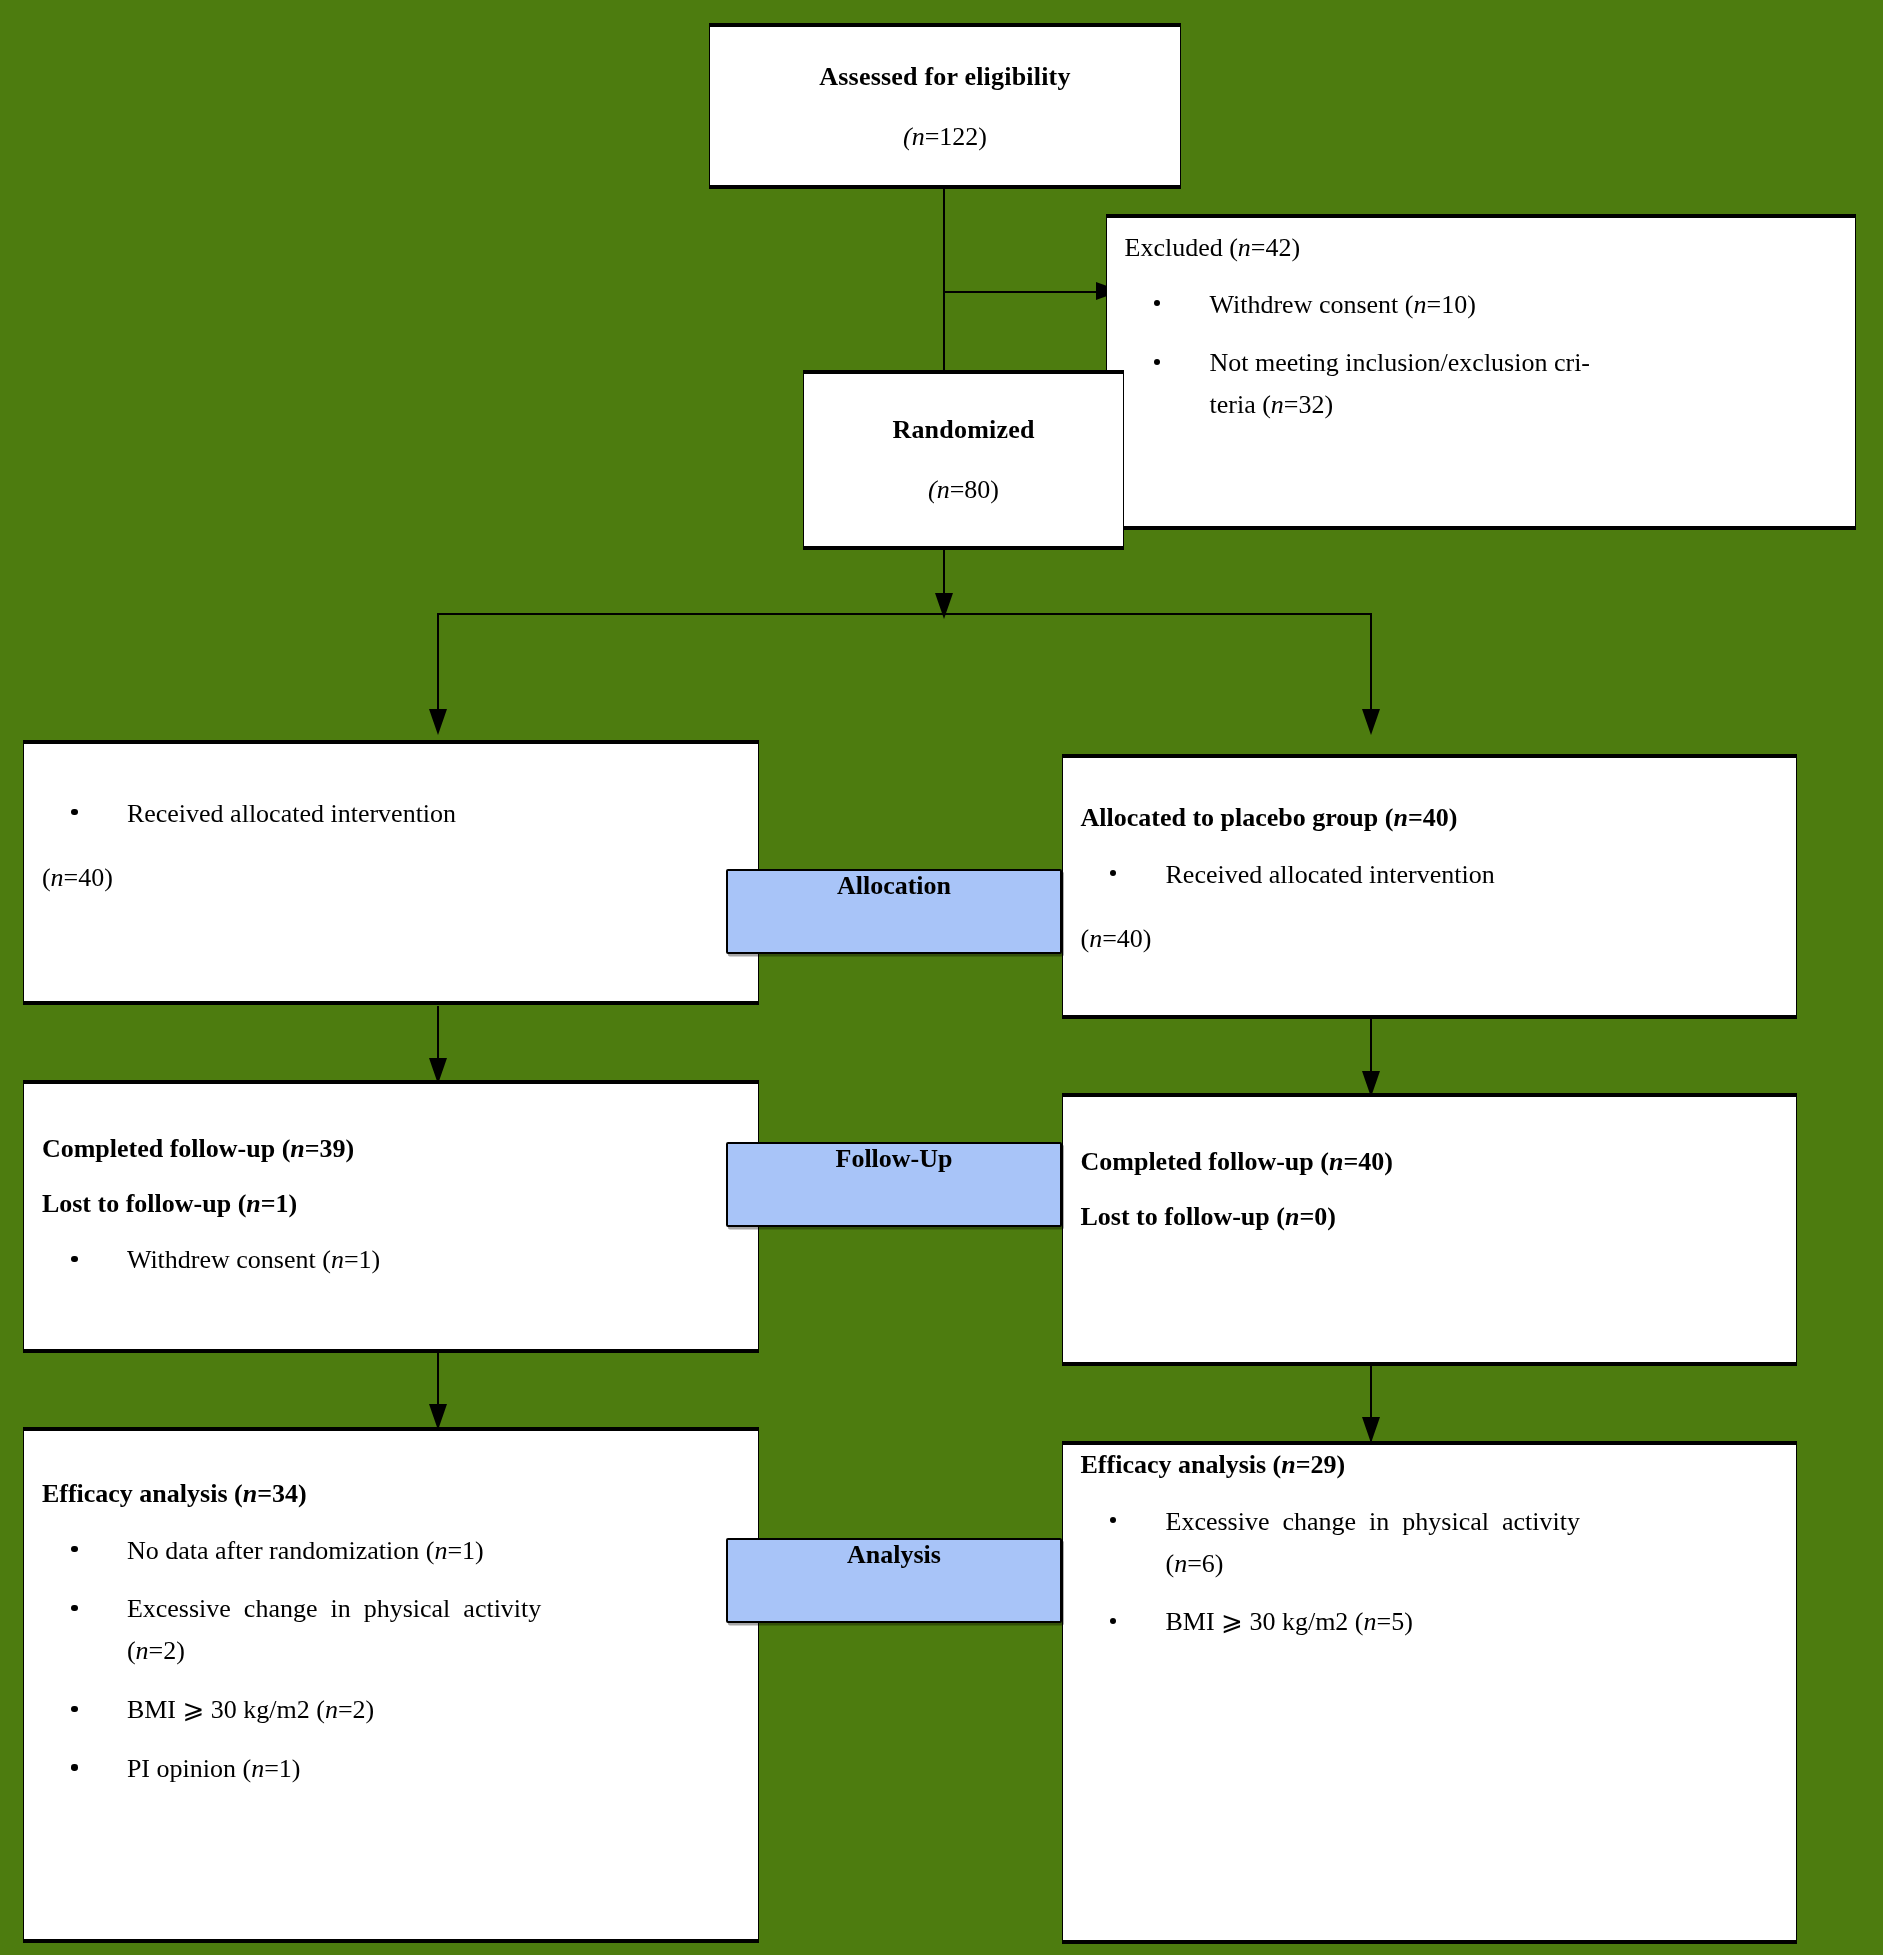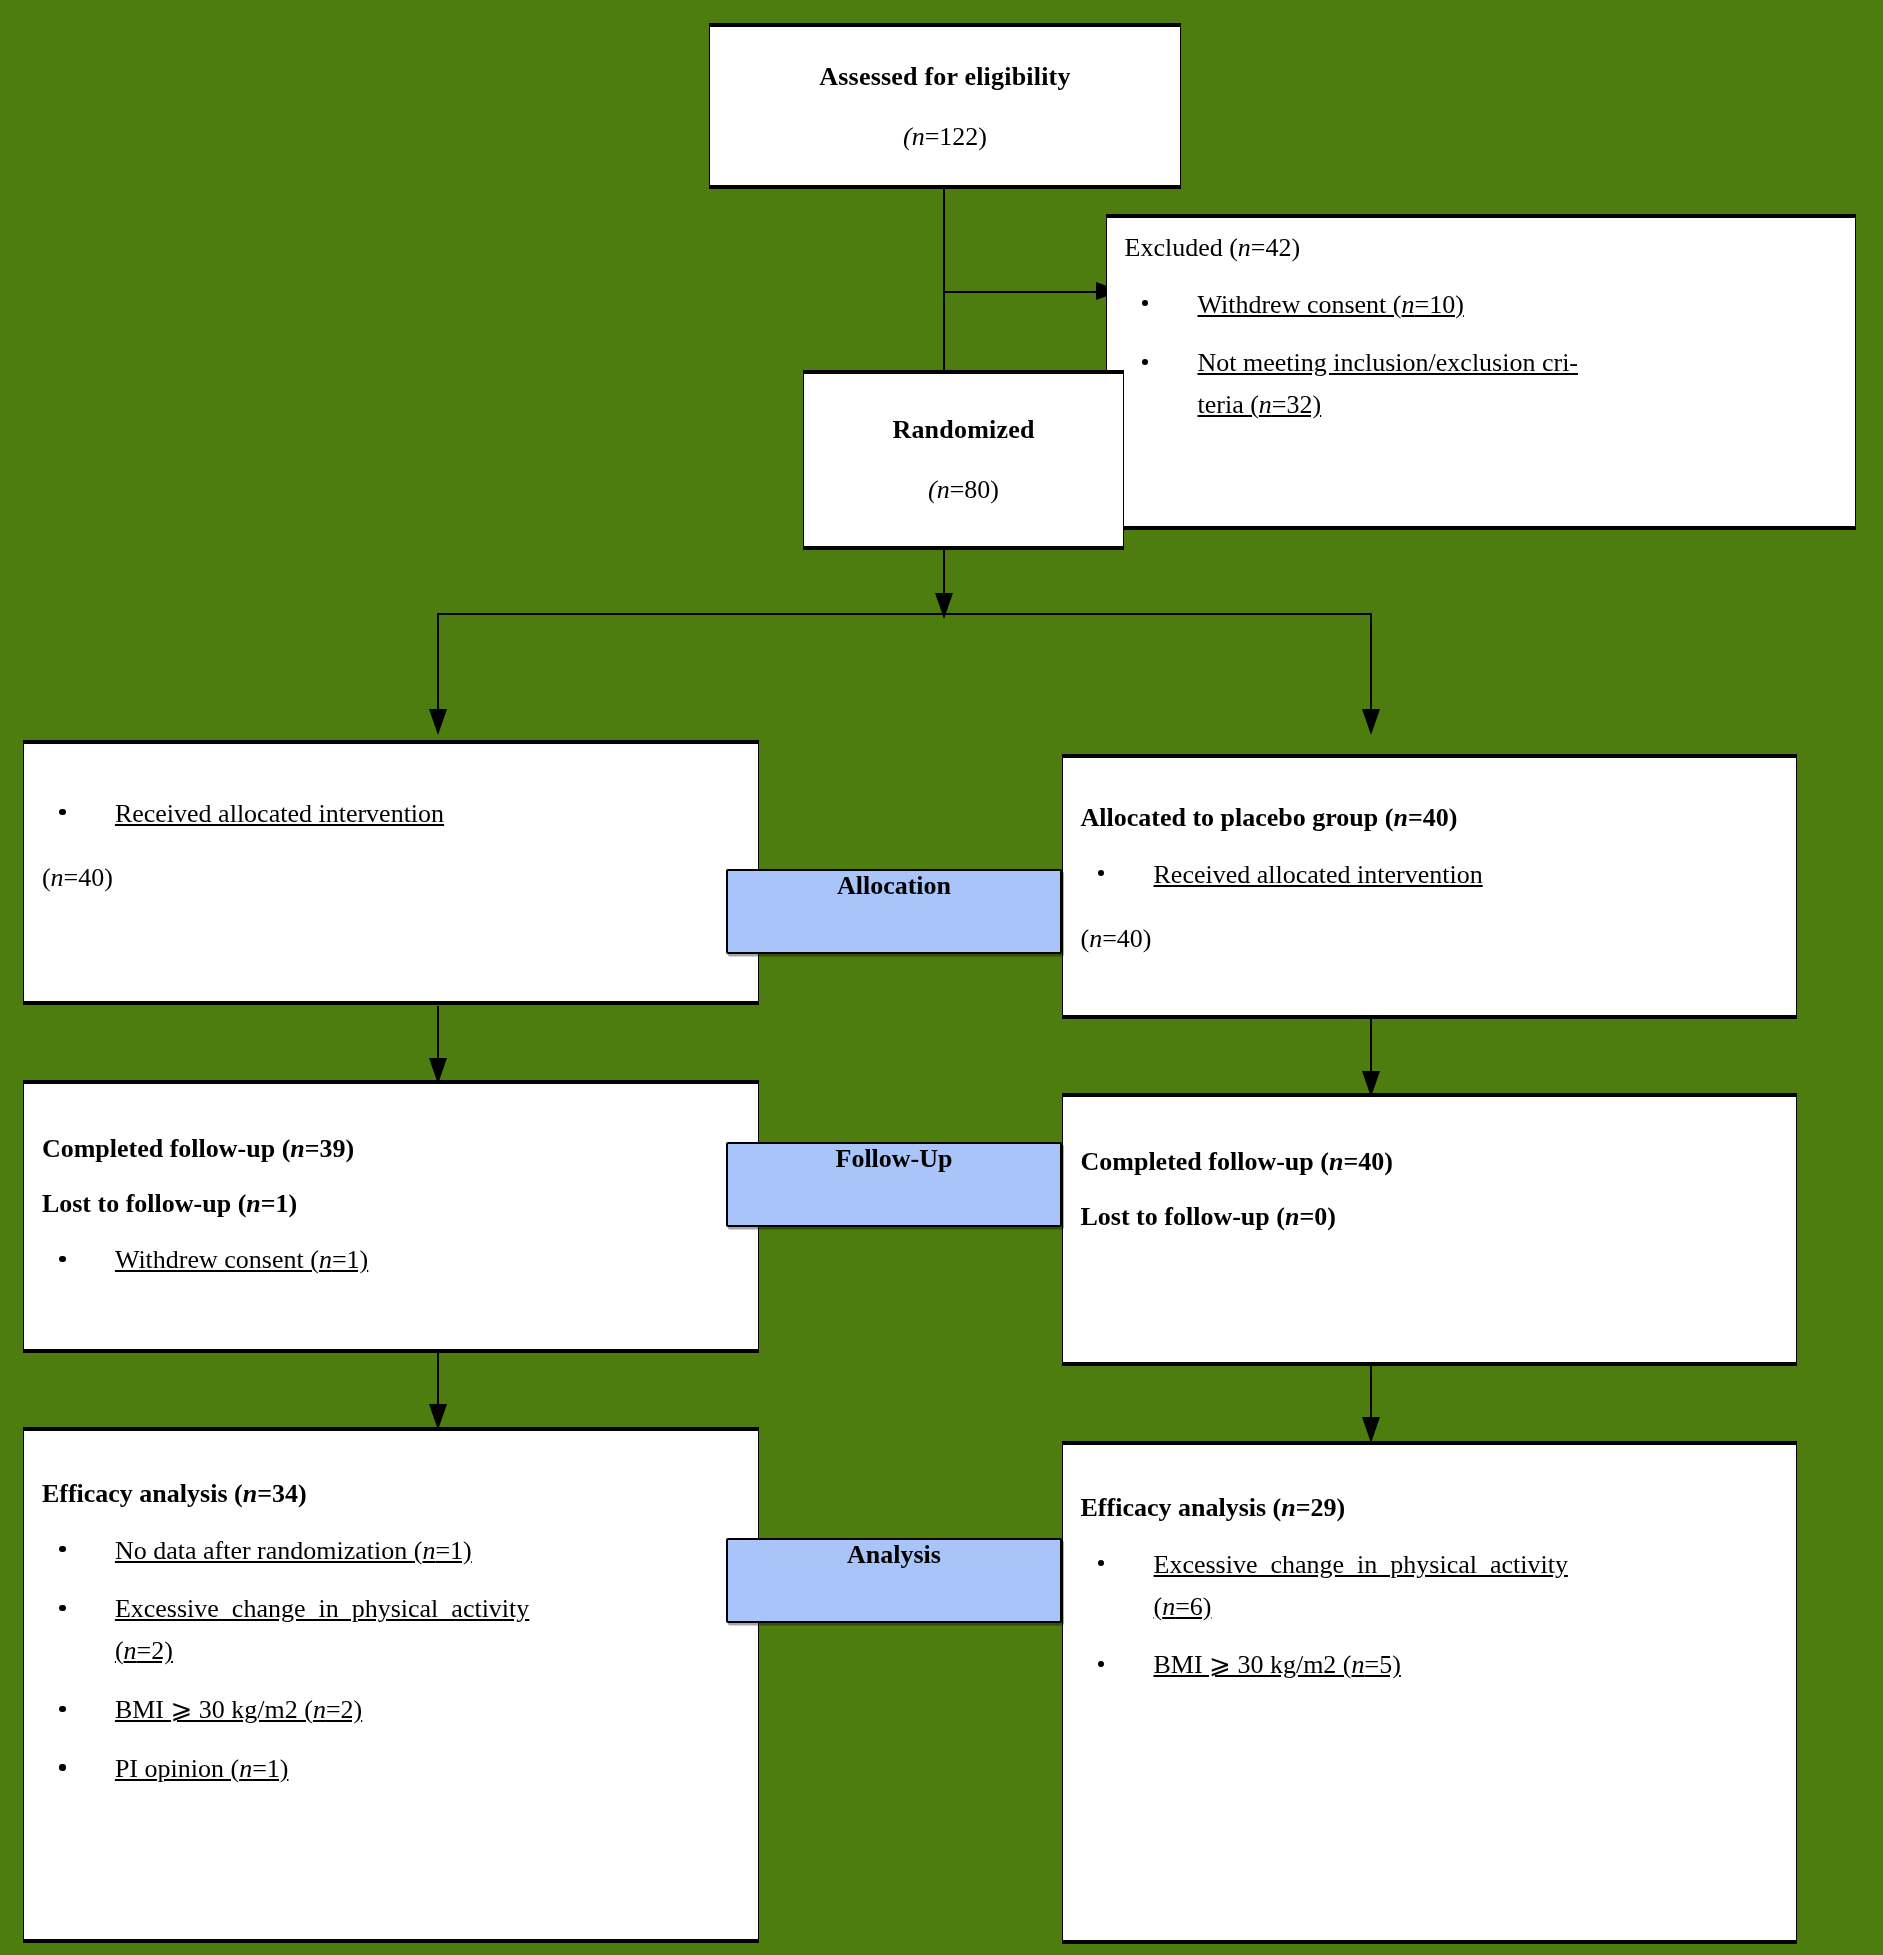--- a/index.html
+++ b/index.html
@@ -59,23 +59,22 @@
   }
   .plainline {
     font-size: 26px;
     line-height: 1.5;
   }
   .ital { font-style: italic; }
 
   
   ul.bullets {
     list-style: none;
-    margin: 0;
+    margin: 12px;
     padding: 0;
-    text-decoration: underline;
   }
   ul.bullets > li {
     position: relative;
     font-size: 26px;
     line-height: 1.62;
     padding-left: 73px;
     margin-top: 16.6px;
     text-align: justify;
   }
   ul.bullets > li::before {
@@ -239,21 +238,21 @@
       <ul class="bullets">
         <li>No data after randomization (<span class="ital">n</span>=1)</li>
         <li>Excessive&nbsp;&nbsp;change&nbsp;&nbsp;in&nbsp;&nbsp;physical&nbsp;&nbsp;activity<br>(<span class="ital">n</span>=2)</li>
         <li>BMI&nbsp;⩾&nbsp;30 kg/m2 (<span class="ital">n</span>=2)</li>
         <li>PI opinion (<span class="ital">n</span>=1)</li>
       </ul>
     </div>
   </div>
 
   <div class="box" style="left:1062px; top:1441px; width:735px; height:503px;">
-    <div class="box-inner" style="padding-top:43px;">
+    <div class="box-inner" style="">
       <div class="heading">Efficacy analysis (<span class="ital">n</span>=29)</div>
       <ul class="bullets">
         <li>Excessive&nbsp;&nbsp;change&nbsp;&nbsp;in&nbsp;&nbsp;physical&nbsp;&nbsp;activity<br>(<span class="ital">n</span>=6)</li>
         <li>BMI&nbsp;⩾&nbsp;30 kg/m2 (<span class="ital">n</span>=5)</li>
       </ul>
     </div>
   </div>
 
   <div class="stage" style="left:726px; top:1538px; width:336px; height:85px;">
     <span>Analysis</span>

